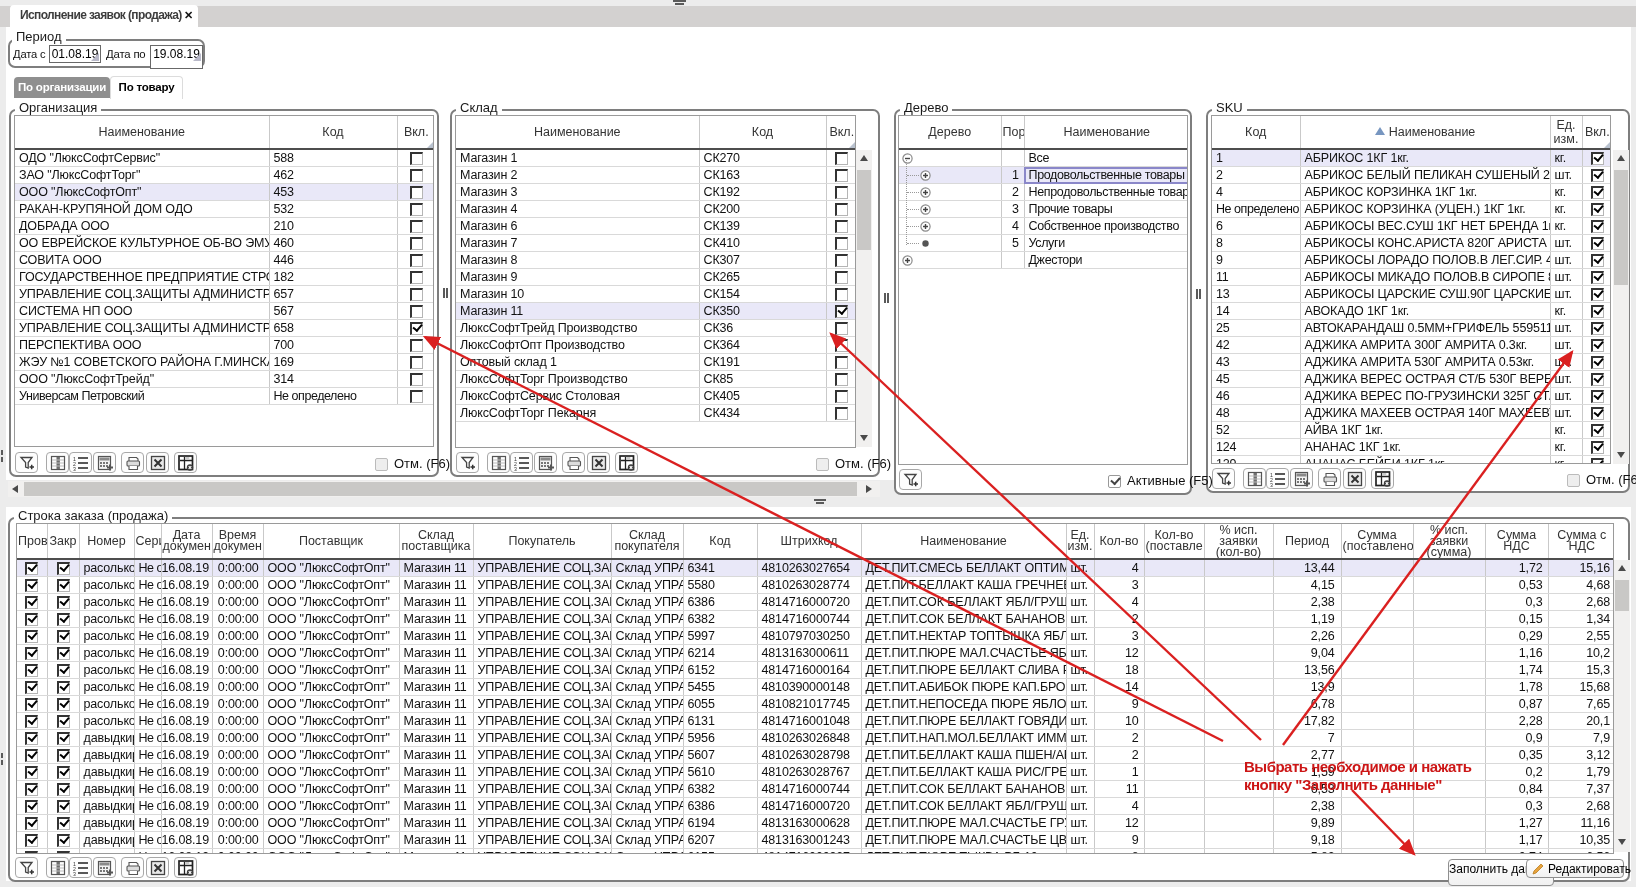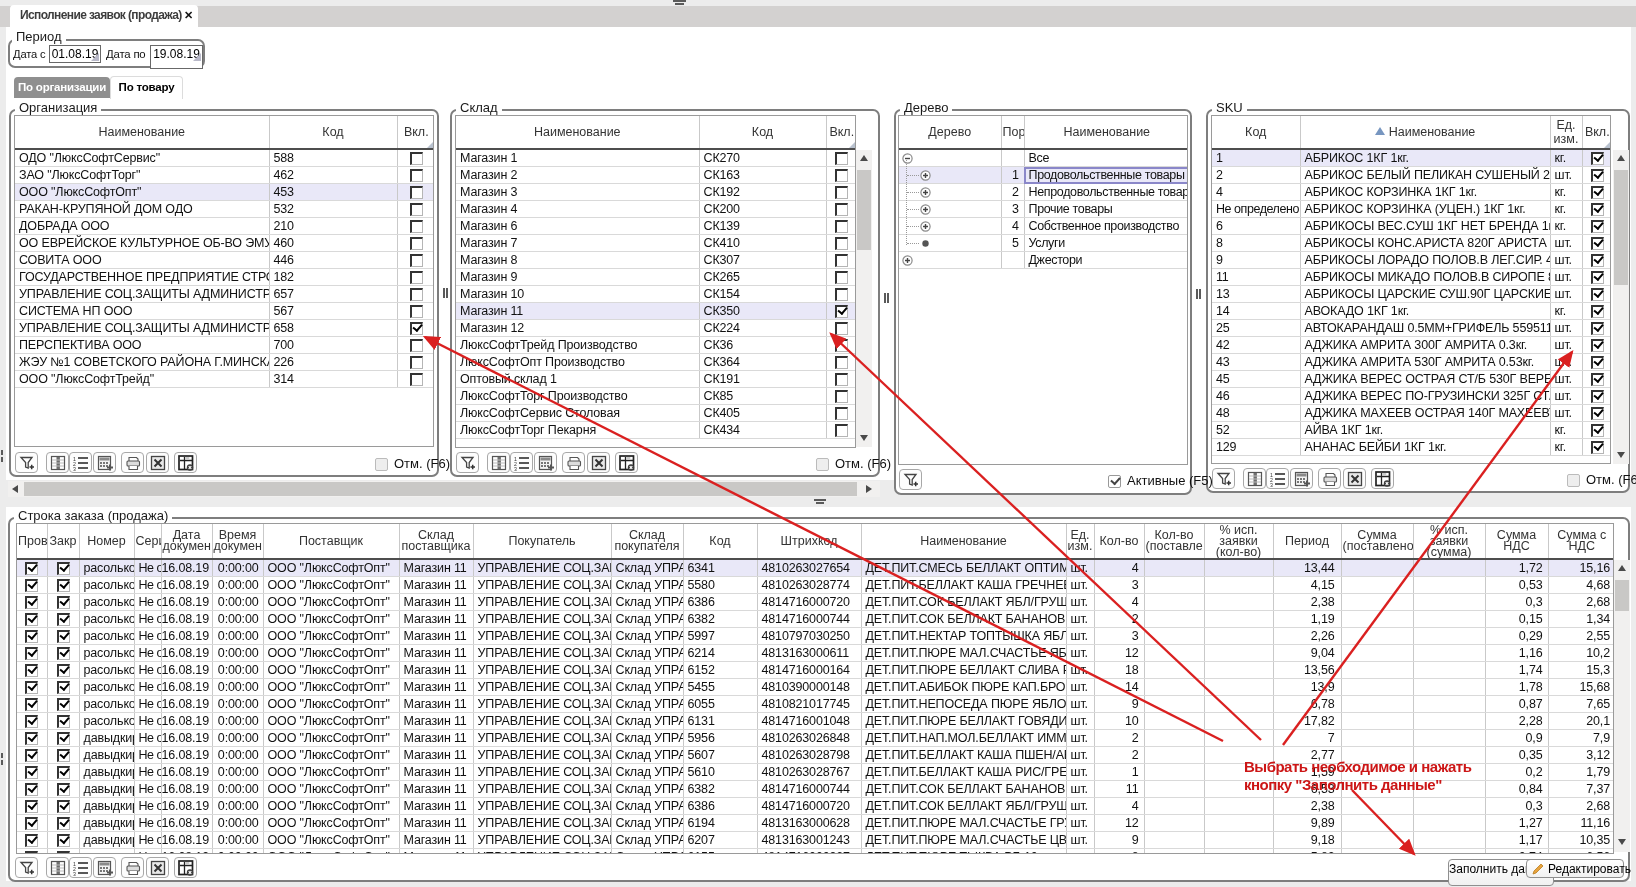--- a/index.html
+++ b/index.html
@@ -135,26 +135,31 @@
           <td>658</td>
           <td style="text-align:center;padding:0;"><span class="cb ck"></span></td>
         </tr>
         <tr>
           <td>ПЕРСПЕКТИВА ООО</td>
           <td>700</td>
           <td style="text-align:center;padding:0;"><span class="cb"></span></td>
         </tr>
         <tr>
           <td>ЖЭУ №1 СОВЕТСКОГО РАЙОНА Г.МИНСКА КУП</td>
-          <td>226</td>
+          <td>169</td>
           <td style="text-align:center;padding:0;"><span class="cb"></span></td>
         </tr>
         <tr>
           <td>ООО "ЛюксСофтТрейд"</td>
           <td>314</td>
+          <td style="text-align:center;padding:0;"><span class="cb"></span></td>
+        </tr>
+        <tr>
+          <td class="gry">Универсам Петровский</td>
+          <td class="gry">Не определено</td>
           <td style="text-align:center;padding:0;"><span class="cb"></span></td>
         </tr>
 </tbody>
     </table>
   </div>
 <div class="tbtn" style="left:15px;top:452px;">
     <svg width="16" height="16" viewBox="0 0 16 16">
       <path d="M2 2.5h11L9.2 7.5V13l-2.6-1V7.5z" fill="#fff" stroke="#444" stroke-width="1.3"></path>
       <path d="M10.5 12h4.5M12.7 9.8v4.4" stroke="#333" stroke-width="1.5"></path>
     </svg>
@@ -272,25 +277,20 @@
         </tr>
         <tr>
           <td>Магазин 10</td>
           <td>СК154</td>
           <td style="text-align:center;padding:0;"><span class="cb"></span></td>
         </tr>
         <tr class="hl">
           <td>Магазин 11</td>
           <td>СК350</td>
           <td style="text-align:center;padding:0;"><span class="cb ck"></span></td>
-        </tr>
-        <tr>
-          <td>Магазин 12</td>
-          <td>СК224</td>
-          <td style="text-align:center;padding:0;"><span class="cb"></span></td>
         </tr>
         <tr>
           <td>ЛюксСофтТрейд Производство</td>
           <td>СК36</td>
           <td style="text-align:center;padding:0;"><span class="cb"></span></td>
         </tr>
         <tr>
           <td>ЛюксСофтОпт Производство</td>
           <td>СК364</td>
           <td style="text-align:center;padding:0;"><span class="cb"></span></td>
@@ -577,20 +577,26 @@
         </tr>
         <tr>
           <td>48</td>
           <td>АДЖИКА МАХЕЕВ ОСТРАЯ 140Г МАХЕЕВЪ 0.14</td>
           <td>шт.</td>
           <td style="text-align:center;padding:0;"><span class="cb ck"></span></td>
         </tr>
         <tr>
           <td>52</td>
           <td>АЙВА 1КГ 1кг.</td>
+          <td>кг.</td>
+          <td style="text-align:center;padding:0;"><span class="cb ck"></span></td>
+        </tr>
+        <tr>
+          <td>124</td>
+          <td>АНАНАС 1КГ 1кг.</td>
           <td>кг.</td>
           <td style="text-align:center;padding:0;"><span class="cb ck"></span></td>
         </tr>
         <tr>
           <td>129</td>
           <td>АНАНАС БЕЙБИ 1КГ 1кг.</td>
           <td>кг.</td>
           <td style="text-align:center;padding:0;"><span class="cb ck"></span></td>
         </tr>
 </tbody>

